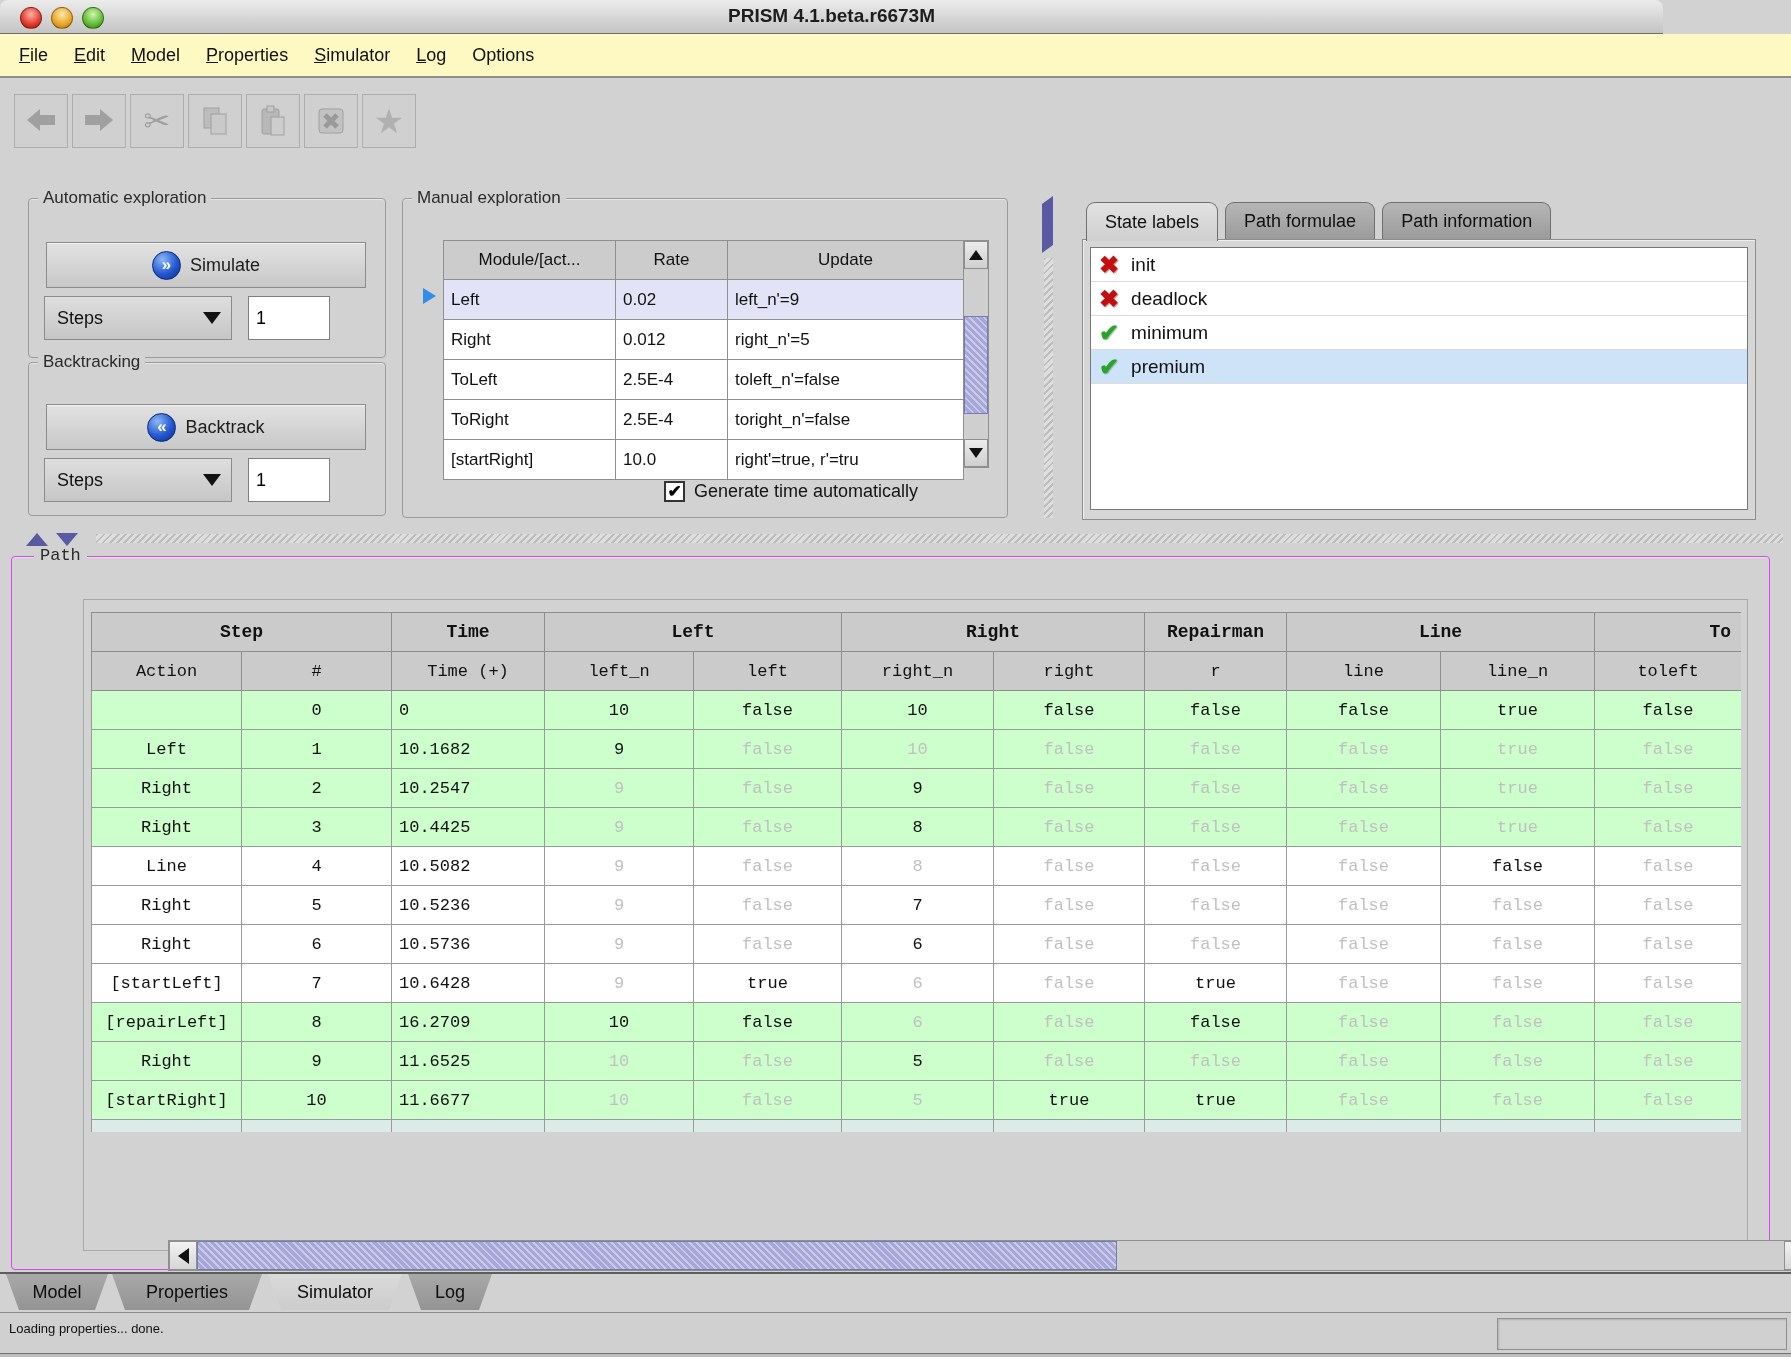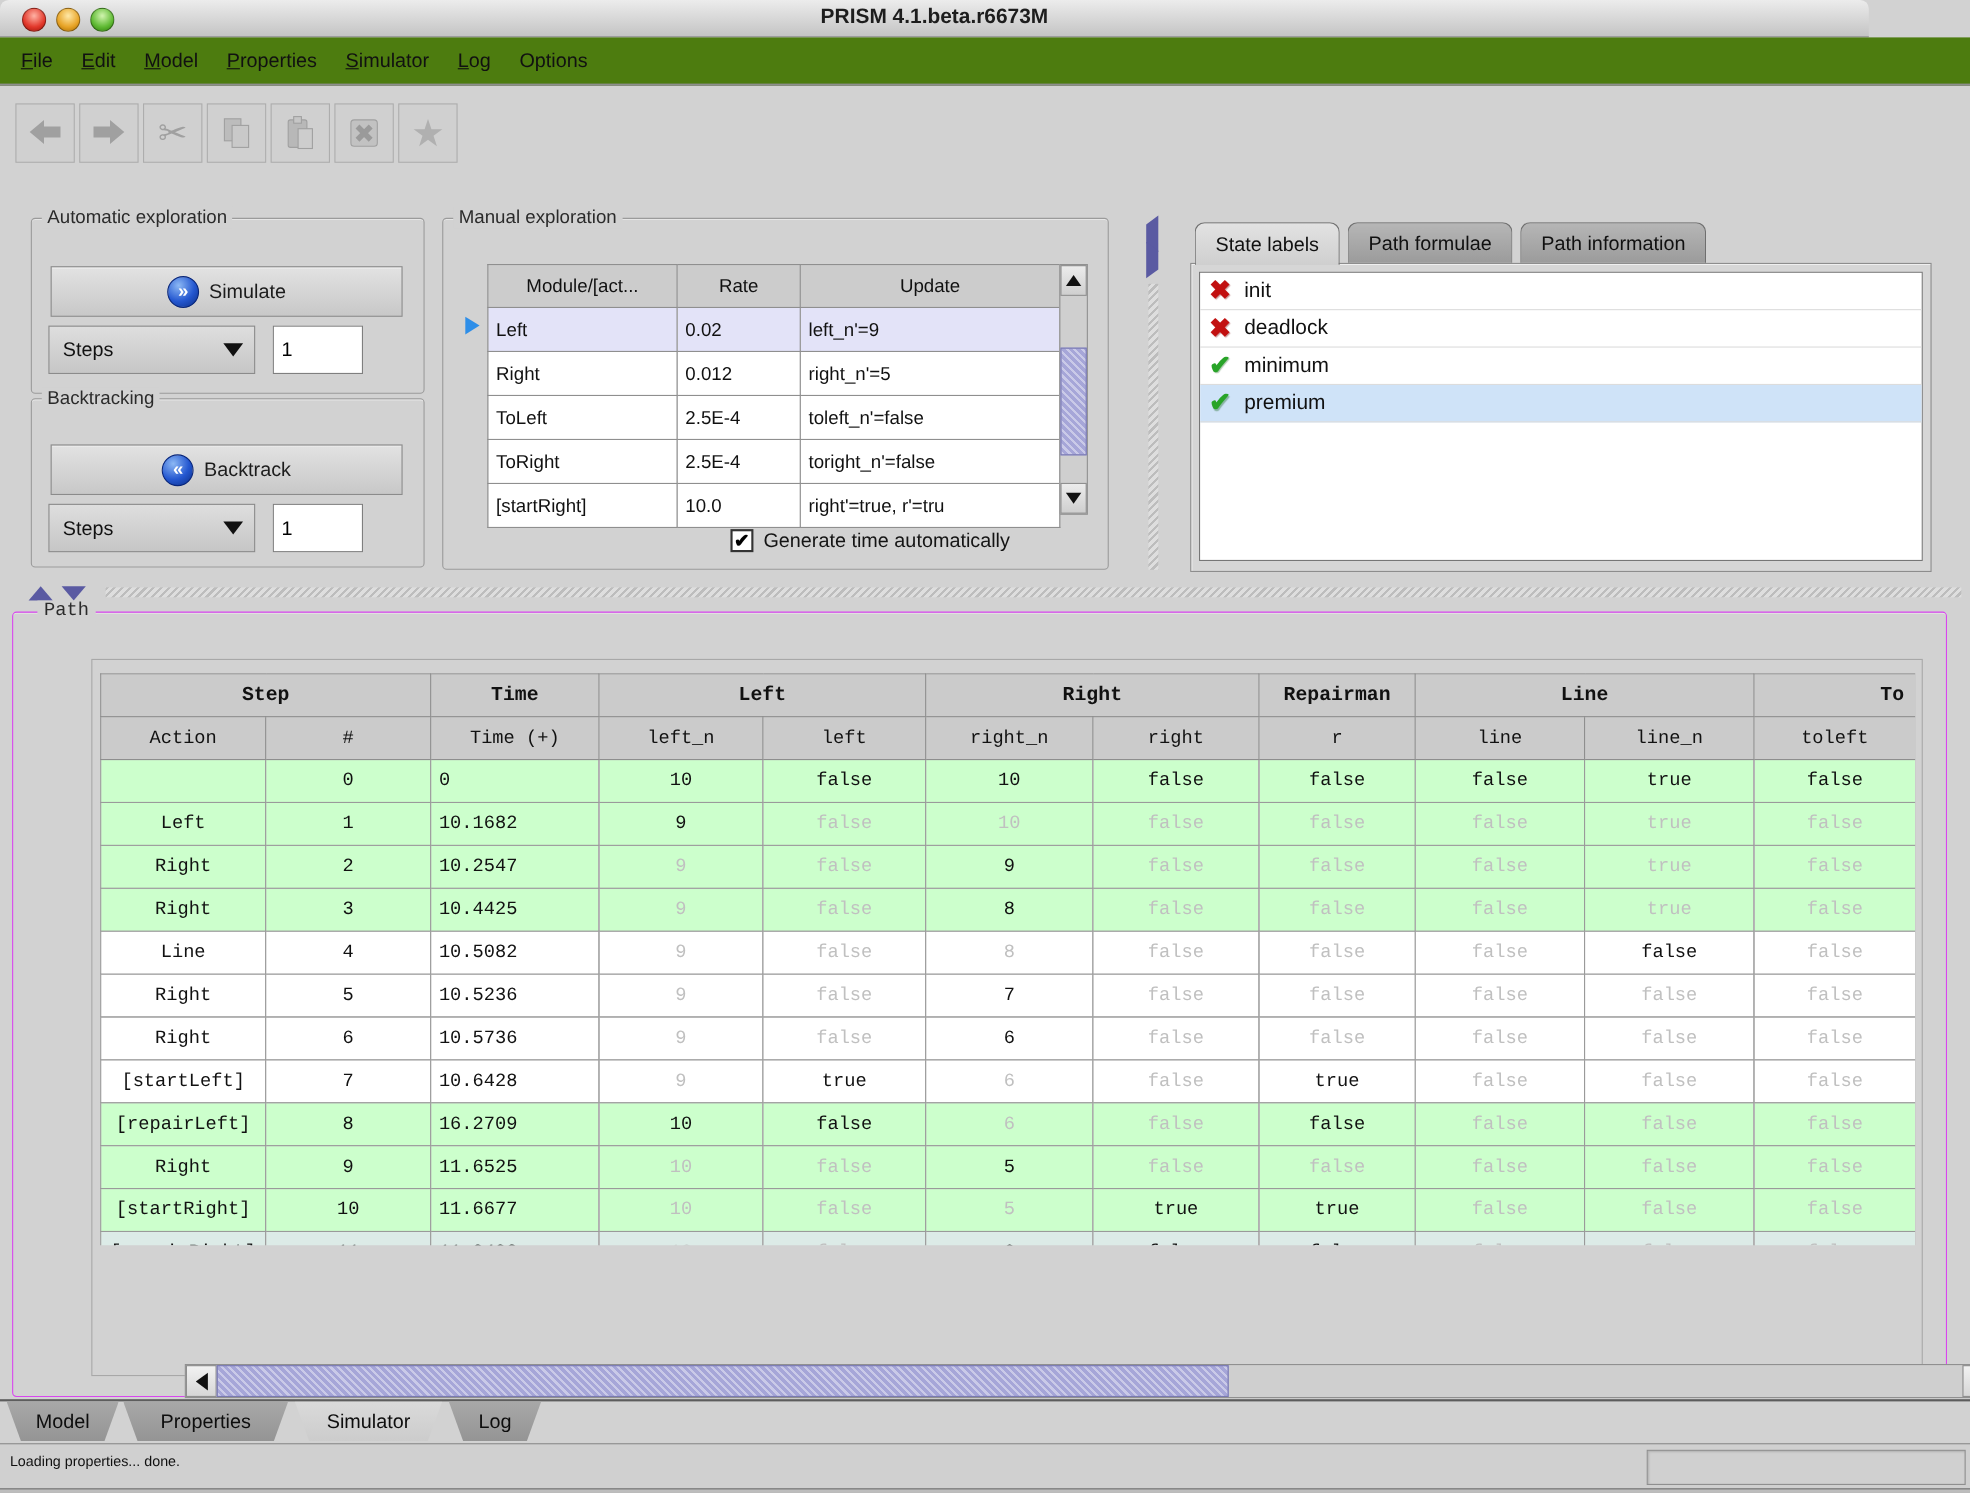--- a/index.html
+++ b/index.html
@@ -4,30 +4,30 @@
 <style>
   html,body{margin:0;padding:0;}
   body{
     width:1791px;height:1357px;position:relative;overflow:hidden;
     background:#d2d2d2;font-family:"Liberation Sans",sans-serif;color:#111;
     outline:1px solid #777;
   }
   
   .titlebar{position:absolute;left:0;top:0;width:1663px;height:33px;
     background:linear-gradient(#ececec,#c4c4c4);border-bottom:1px solid #6e6e6e;
-    border-radius:8px 8px 0 0;padding-left:36px;}
+    border-radius:8px 8px 0 0;}
   .title-text{position:absolute;left:0;right:0;top:5px;text-align:center;
     font-size:19px;font-weight:bold;color:#1d1d1d;}
   .light{position:absolute;top:7px;width:20px;height:20px;border-radius:50%;border:1px solid rgba(0,0,0,.35);}
   .light.red{left:20px;background:radial-gradient(circle at 50% 32%,#ffb3a5,#e2382b 60%,#9c1408);}
   .light.yellow{left:51px;background:radial-gradient(circle at 50% 32%,#ffe9a8,#e8a427 60%,#a86c00);}
   .light.green{left:82px;background:radial-gradient(circle at 50% 32%,#d2f5b0,#5fba33 60%,#2e7a0a);}
   
   .menubar{position:absolute;left:0;top:34px;width:1791px;height:44px;display:flex;align-items:center;
-    background:#4d7c0f;border-bottom:2px solid #8e8e8e;padding-left:6px;box-sizing:border-box;}
+    background:#fef9c3;border-bottom:2px solid #8e8e8e;padding-left:6px;box-sizing:border-box;}
   .menu-item{font-size:18px;padding:4px 13px;color:#111;}
   .menu-item .mn{text-decoration:underline;}
   
   .toolbar{position:absolute;left:0;top:80px;width:1791px;height:82px;display:flex;align-items:center;gap:4px;padding-left:14px;box-sizing:border-box;}
   .tool-btn{width:52px;height:52px;border:1px solid #adadad;background:#d0d0d0;display:flex;align-items:center;justify-content:center;color:#9f9f9f;font-size:30px;}
   .tool-btn svg{display:block;}
   
   .groupbox{position:absolute;border:1px solid #9b9b9b;border-radius:4px;box-shadow:inset 0 1px 0 #e6e6e6;}
   .groupbox>.gb-title{position:absolute;top:-11px;left:9px;background:#d2d2d2;padding:0 5px;font-size:17px;color:#2b2b2b;}
   

